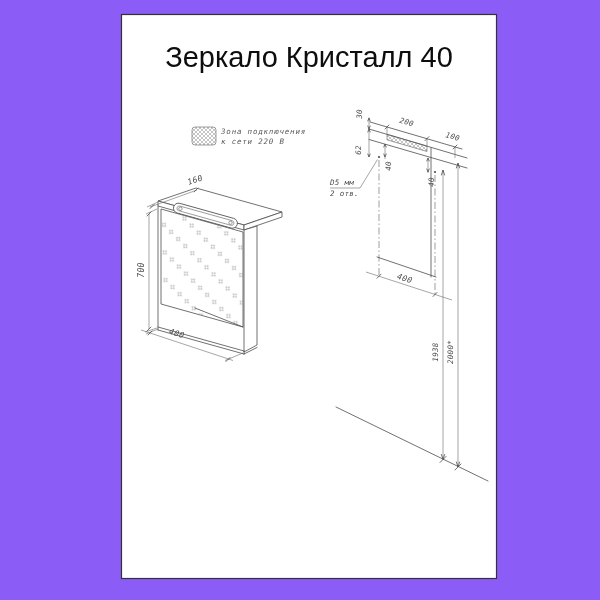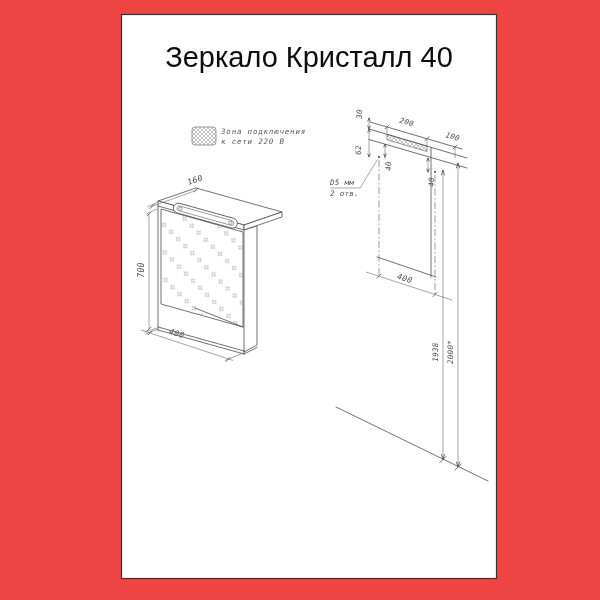--- a/index.html
+++ b/index.html
@@ -1,16 +1,16 @@
 <!DOCTYPE html>
 <html><head>
 <meta charset="utf-8">
 <style>
   html,body{margin:0;padding:0;background:#ffffff;}
-  .stage{width:600px;height:600px;position:relative;background:#ef4444;font-family:"Liberation Sans",sans-serif;}
+  .stage{width:600px;height:600px;position:relative;background:#8b5cf6;font-family:"Liberation Sans",sans-serif;}
   svg{display:block;}
   .ln{stroke:#4d4d4d;stroke-width:0.8;fill:none;stroke-linecap:round;}
   .lnthin{stroke:#6a6a6a;stroke-width:0.6;fill:none;}
   .face{fill:#ffffff;stroke:#4d4d4d;stroke-width:0.8;stroke-linejoin:round;}
   .dash{stroke:#5a5a5a;stroke-width:0.6;fill:none;stroke-dasharray:7 2.5 1.5 2.5;}
   .dim{font-family:"DejaVu Sans Mono",monospace;font-style:italic;font-size:8px;fill:#4d4d4d;letter-spacing:0.4px;}
   .dimsm{font-family:"DejaVu Sans Mono",monospace;font-style:italic;font-size:7.5px;fill:#4d4d4d;letter-spacing:0.3px;}
   .legendtxt{font-family:"DejaVu Sans Mono",monospace;font-style:italic;font-size:7.5px;fill:#5a5a5a;letter-spacing:0.8px;}
   .pagetitle{font-family:"Liberation Sans",sans-serif;font-size:29px;fill:#0d0d0d;}
 </style>

